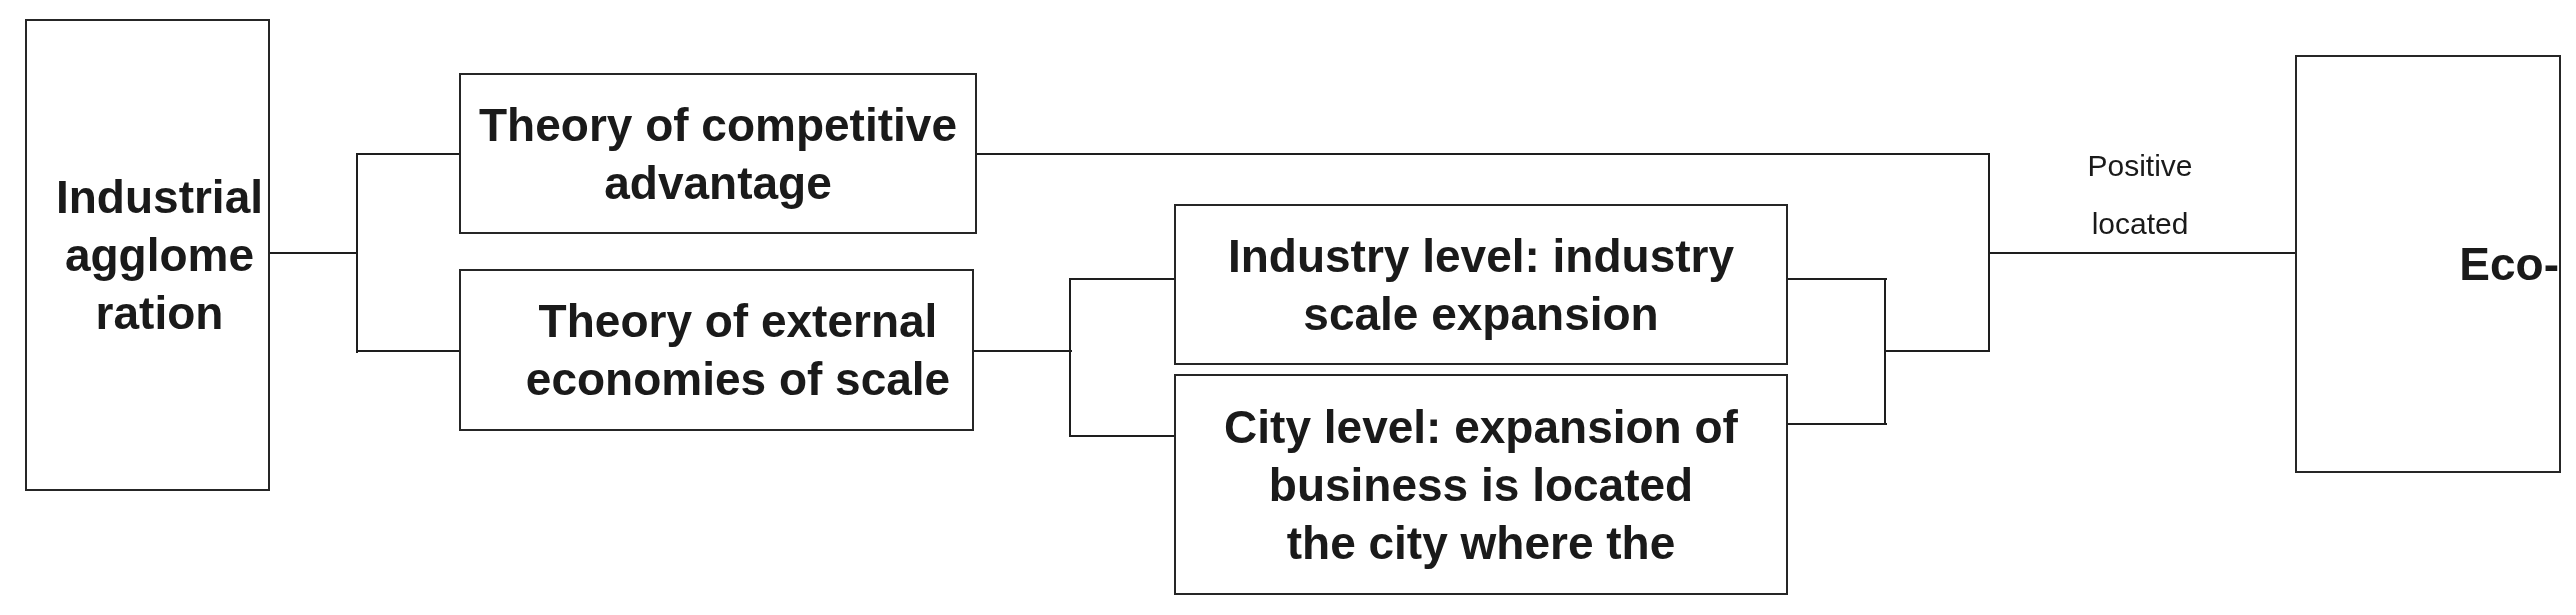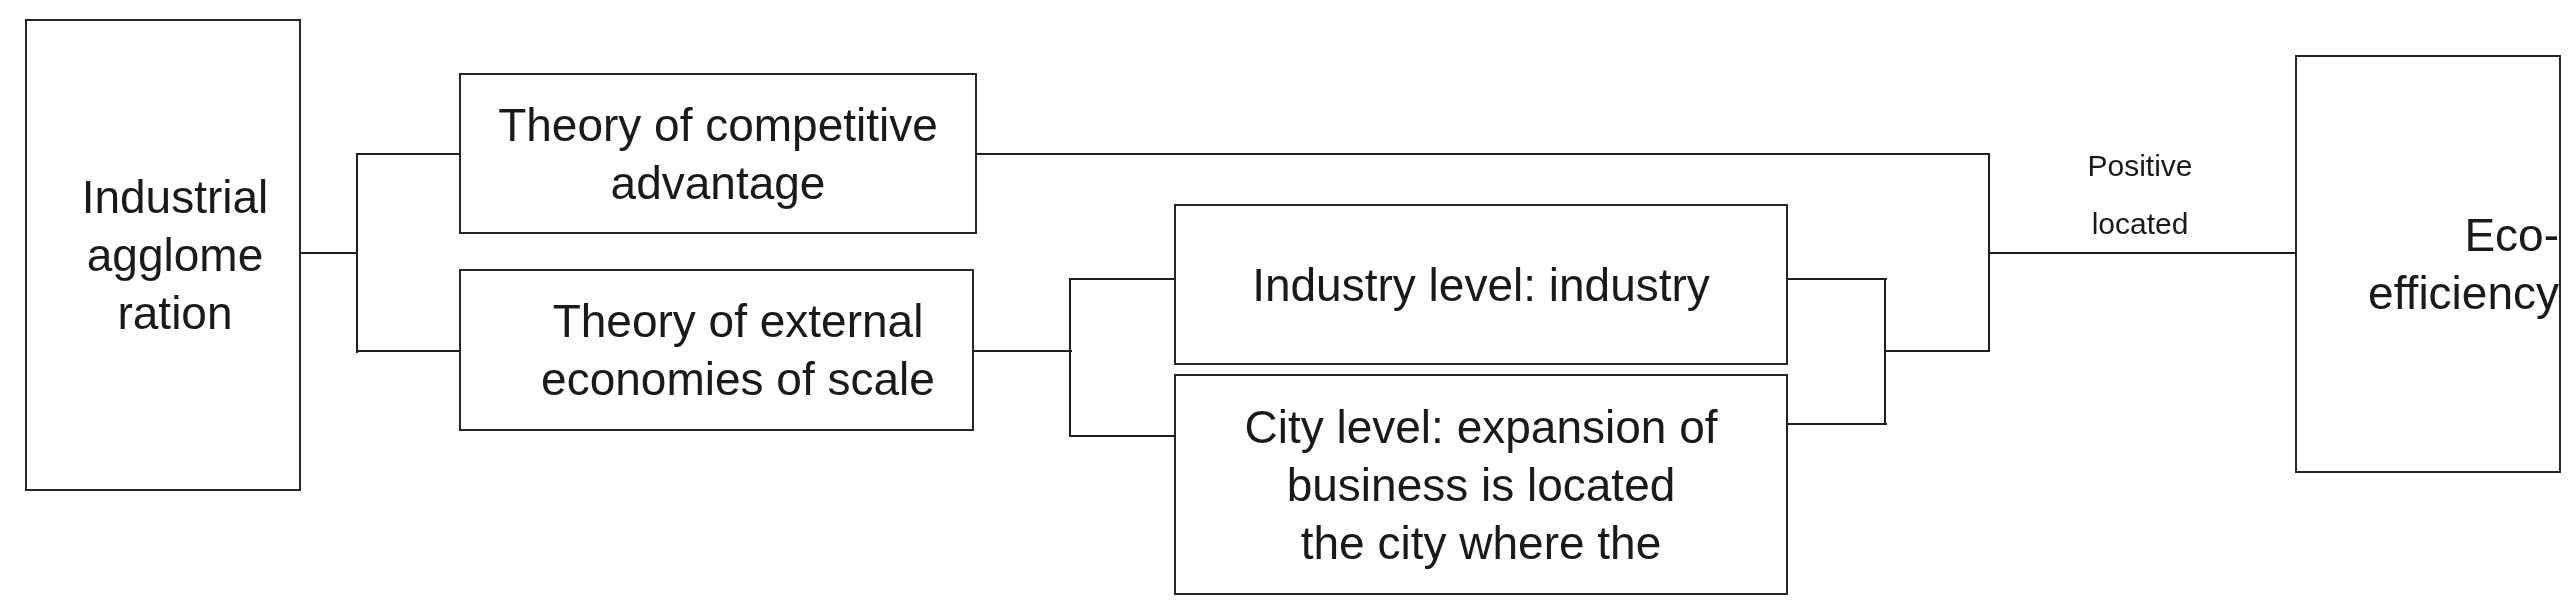--- a/index.html
+++ b/index.html
@@ -28,20 +28,21 @@
     background: #ffffff;
     display: flex;
     flex-direction: column;
     align-items: center;
     justify-content: center;
     text-align: center;
     font-size: 46px;
     line-height: 58px;
     color: #1a1a1a;
     white-space: nowrap;
+    font-weight: bold;
   }
   .tline {
     display: block;
   }
   .h, .v {
     position: absolute;
     background: #1e1e1e;
   }
   .h { height: 2.3px; }
   .v { width: 2.3px; }
@@ -77,45 +78,45 @@
   <div class="h" style="left:1884px;top:350px;width:106px;"></div>
 
   <div class="v" style="left:1988px;top:153px;height:199px;"></div>
   <div class="h" style="left:1988px;top:252px;width:308px;"></div>
 
   <div class="edge-label" style="left:2026px; top:137px; width:228px;">
     <div class="tline">Positive</div>
     <div class="tline">located</div>
   </div>
 
-  <div class="box" style="left:25px; top:19px; width:276px; height:472px;padding-left:24px;">
+  <div class="box" style="left:25px; top:19px; width:245px; height:472px;padding-left:24px;">
     <div class="tline">Industrial</div>
     <div class="tline">agglome</div>
     <div class="tline">ration</div>
   </div>
 
   <div class="box" style="left:459px; top:73px; width:518px; height:161px;">
     <div class="tline">Theory of competitive</div>
     <div class="tline">advantage</div>
   </div>
 
   <div class="box" style="left:459px; top:269px; width:515px; height:162px;padding-left:43px;">
     <div class="tline">Theory of external</div>
     <div class="tline">economies of scale</div>
   </div>
 
   <div class="box" style="left:1174px; top:204px; width:614px; height:161px;">
     <div class="tline">Industry level: industry</div>
+    <div class="tline">scale expansion</div>
   </div>
 
   <div class="box" style="left:1174px; top:374px; width:614px; height:221px;justify-content:center;">
     <div class="tline">City level: expansion of</div>
     <div class="tline">business is located</div>
     <div class="tline">the city where the</div>
   </div>
 
   <div class="box" style="left:2295px; top:55px; width:266px; height:418px;align-items:flex-end;">
     <div class="tline">Eco-</div>
-    <div class="tline">efficiency</div>
   </div>
 
 </div>
 
 
 </body></html>

